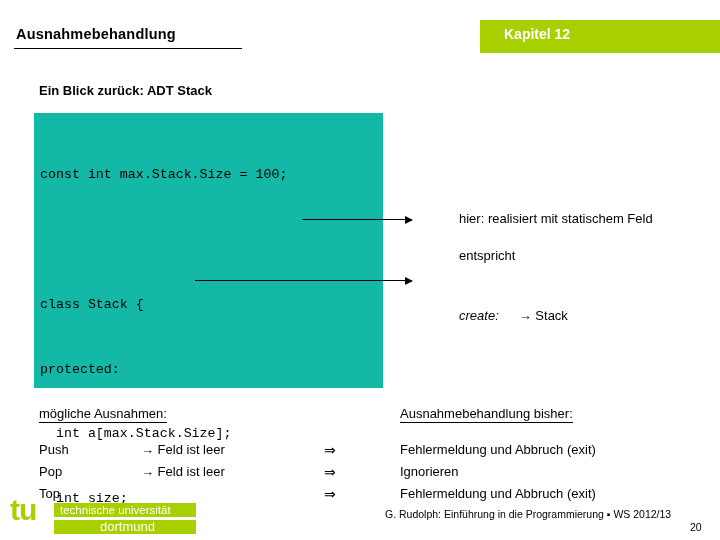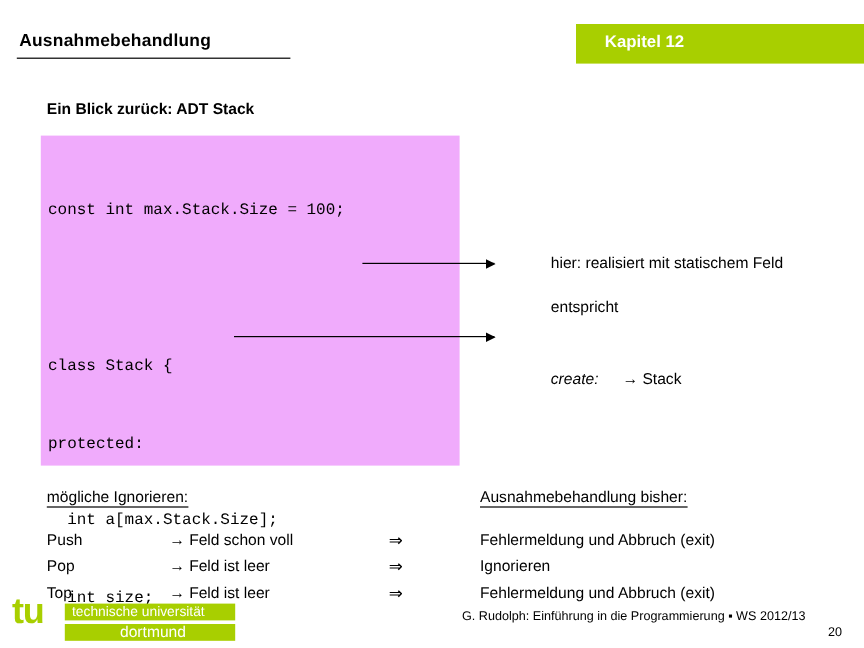--- a/index.html
+++ b/index.html
@@ -75,21 +75,21 @@
     color: #000000;
   }
 
   
   .code-block {
     position: absolute;
     left: 34px;
     top: 113px;
     width: 349px;
     height: 275px;
-    background: #f0abfc;
+    background: #14b8a6;
     font-family: "Liberation Mono", monospace;
     font-size: 13.3px;
     line-height: 21.6px;
     color: #000000;
     padding: 8px 0 0 6px;
     box-sizing: border-box;
     white-space: pre;
   }
   .code-line {
     white-space: pre;
@@ -263,34 +263,33 @@
 <div class="arrow arrow1"></div>
 <div class="arrow arrow2"></div>
 
 <div class="annot annot-1">hier: realisiert mit statischem Feld</div>
 <div class="annot annot-2">entspricht</div>
 <div class="annot annot-3">
   <span class="ital">create:</span><span class="arrow-sym">→ Stack</span>
 </div>
 
 <div class="col-head head-left">
-  <span class="txt">mögliche Ignorieren:</span>
+  <span class="txt">mögliche Ausnahmen:</span>
 </div>
 <div class="col-head head-right">
   <span class="txt">Ausnahmebehandlung bisher:</span>
 </div>
 
 <div class="tbl tbl-op">
   <div>Push</div>
   <div>Pop</div>
   <div>Top</div>
 </div>
 
 <div class="tbl tbl-res">
-  <div>→ Feld schon voll</div>
   <div>→ Feld ist leer</div>
   <div>→ Feld ist leer</div>
 </div>
 
 <div class="tbl tbl-imp">
   <div>⇒</div>
   <div>⇒</div>
   <div>⇒</div>
 </div>
 

